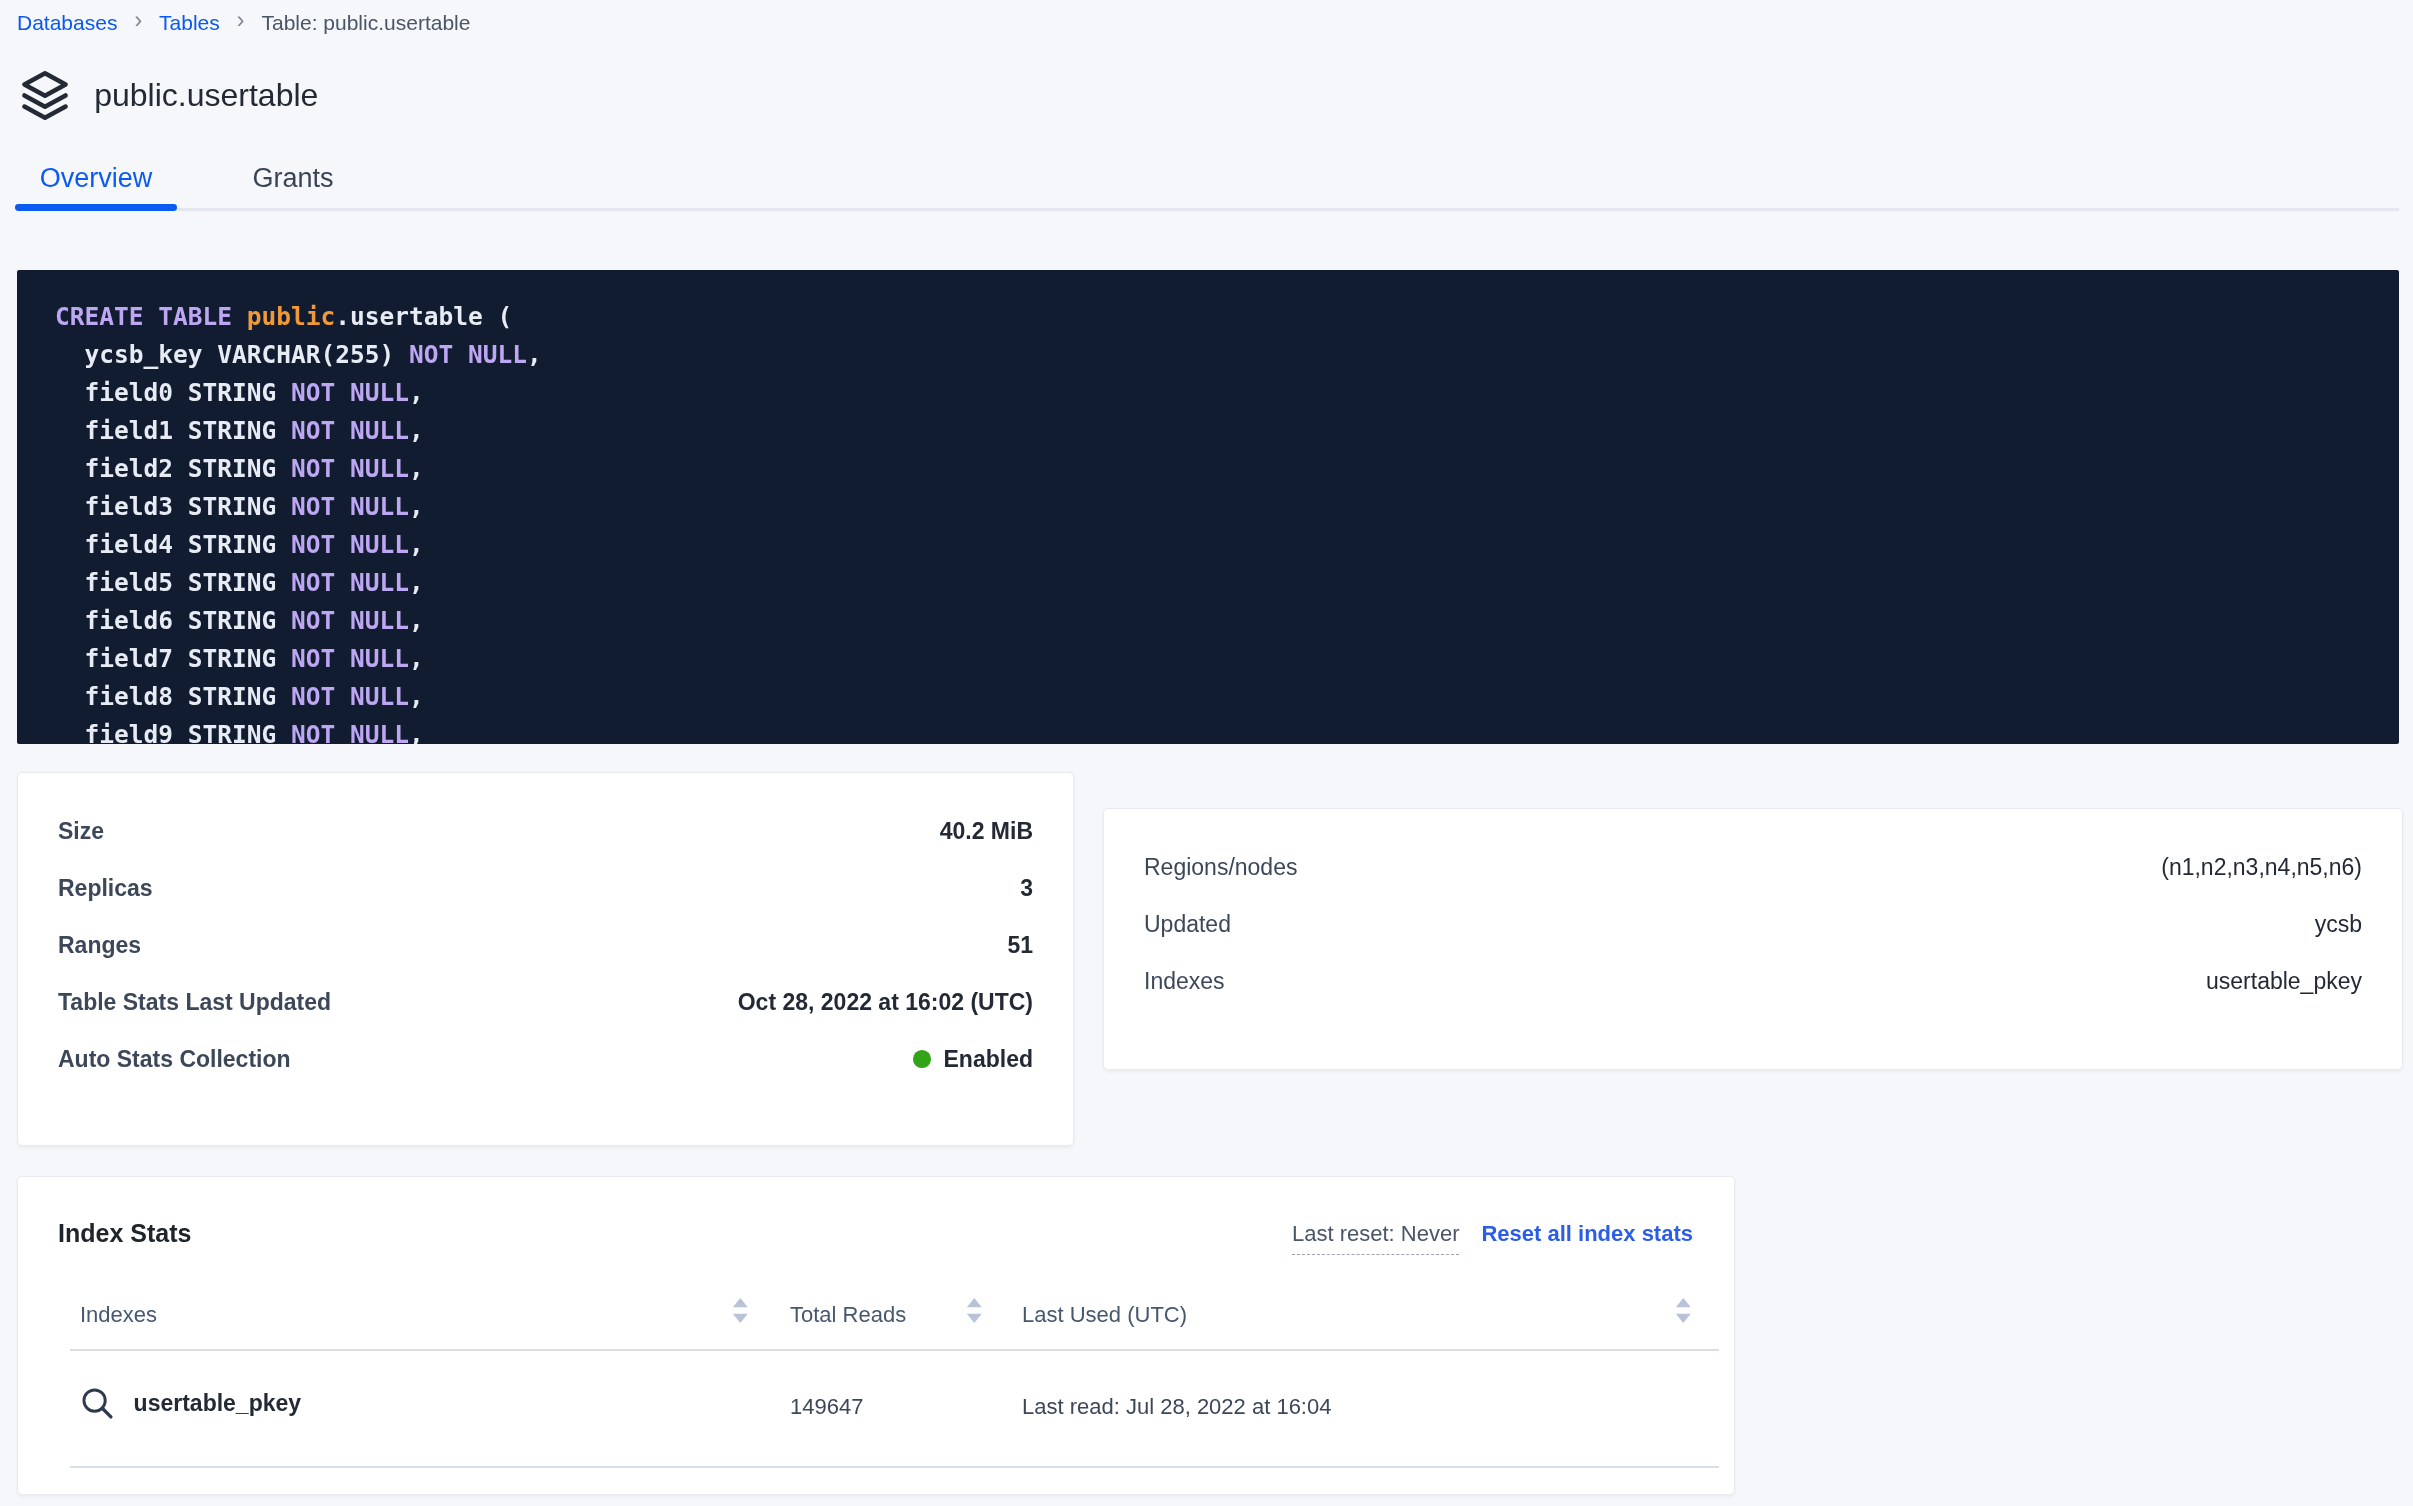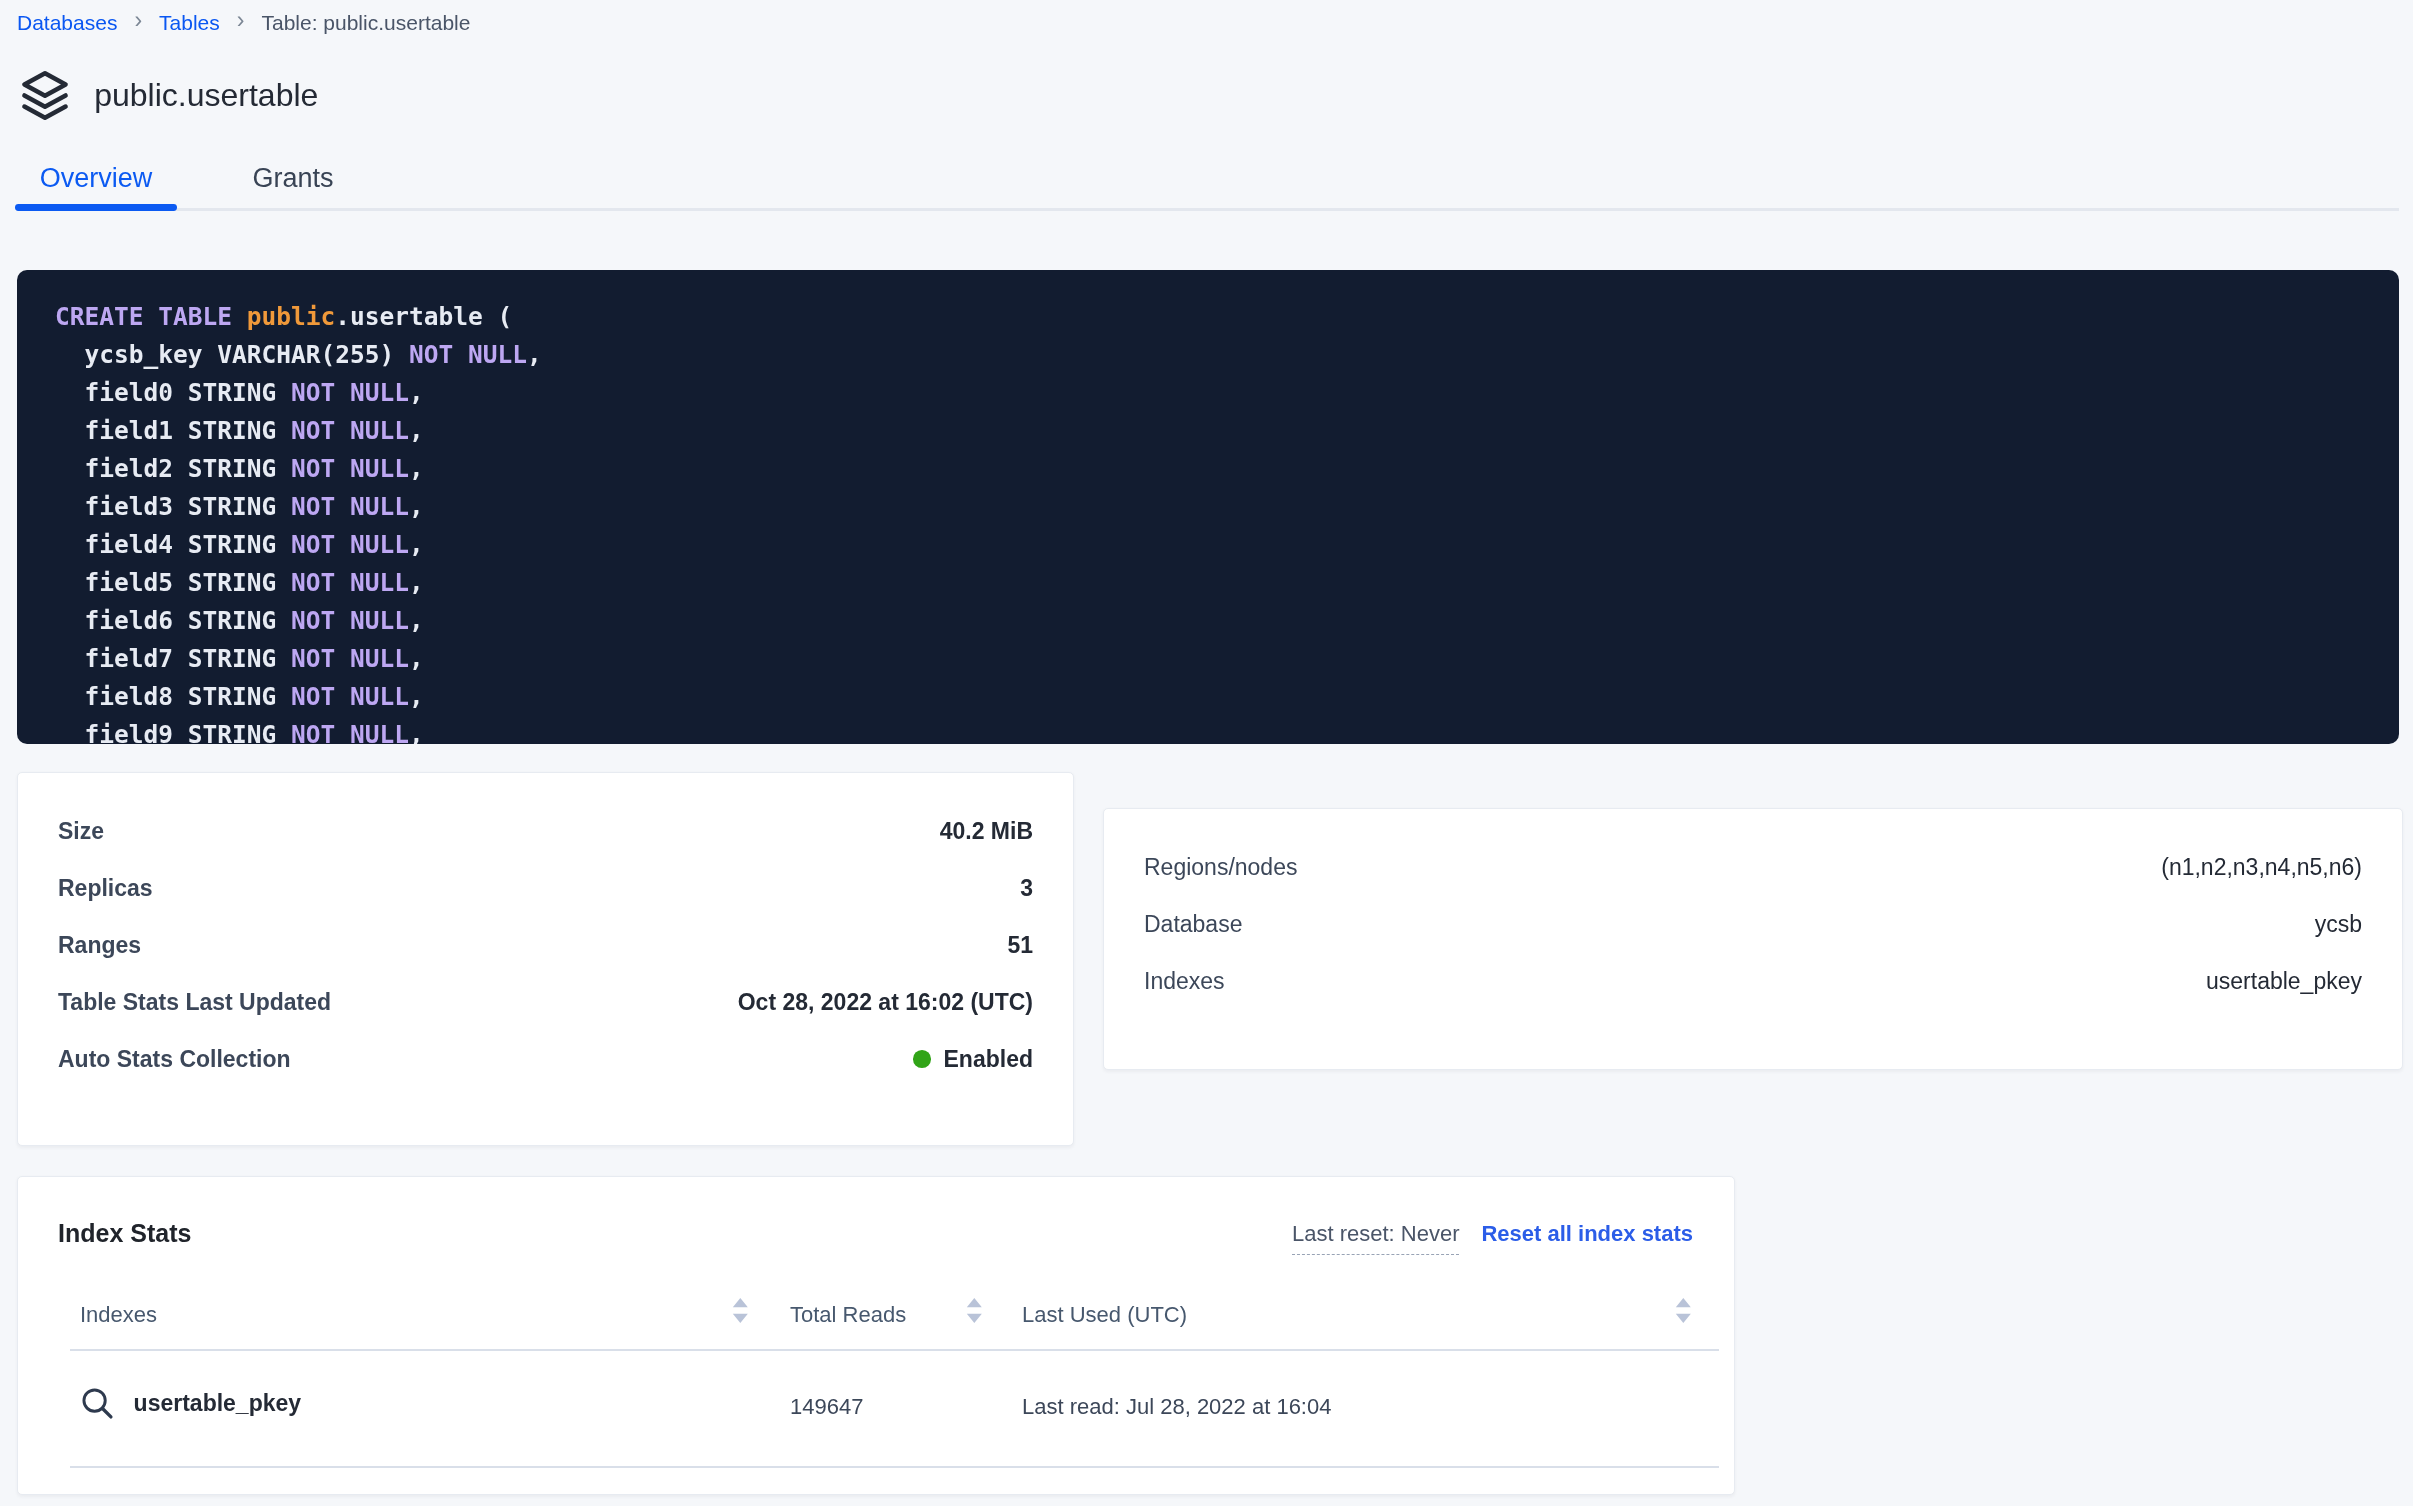--- a/index.html
+++ b/index.html
@@ -22,21 +22,21 @@
   
   .tabs{position:absolute;left:15px;top:152px;display:flex;}
   .tab{height:52px;display:flex;align-items:center;justify-content:center;font-size:27px;cursor:pointer;}
   .tab-active{width:162px;color:#0b5af2;font-weight:500;}
   .tab-inactive{width:148px;margin-left:42px;color:#394455;}
   .tabs-track{position:absolute;left:17px;top:208px;width:2382px;height:2.5px;background:#e3e7ee;}
   .tab-bar{position:absolute;left:15px;top:204px;width:162px;height:6.7px;border-radius:3.4px;background:#0b5af2;}
   
   .code-block{
     position:absolute;left:17px;top:245px;width:2382px;height:474px;
-    background:#121c30;border-radius:10px;
+    background:#121c30;border-radius:2px;
     padding:28px 0 0 38px;box-sizing:border-box;overflow:hidden;
     font-family:"DejaVu Sans Mono", monospace;
     font-size:24.5px;line-height:38px;font-weight:bold;white-space:pre;
   }
   .tok-kw{color:#bda7f2;}
   .tok-schema{color:#f0993a;}
   .tok-pl{color:#e7ebf3;}
   
   .card{position:absolute;background:#ffffff;border:0.8px solid #e7ebf1;border-radius:5px;
         box-shadow:0 1.7px 3.4px rgba(33,43,54,.05);box-sizing:border-box;}
@@ -126,21 +126,21 @@
     </span>
   </div>
 </section>
 
 <section class="card card-right">
   <div class="stat-row">
     <span class="stat-label">Regions/nodes</span>
     <span class="stat-value">(n1,n2,n3,n4,n5,n6)</span>
   </div>
   <div class="stat-row">
-    <span class="stat-label">Database</span>
+    <span class="stat-label">Updated</span>
     <span class="stat-value">ycsb</span>
   </div>
   <div class="stat-row">
     <span class="stat-label">Indexes</span>
     <span class="stat-value">usertable_pkey</span>
   </div>
 </section>
 
 <section class="card card-index">
   <h2 class="index-title" style="margin:0;">Index Stats</h2>

